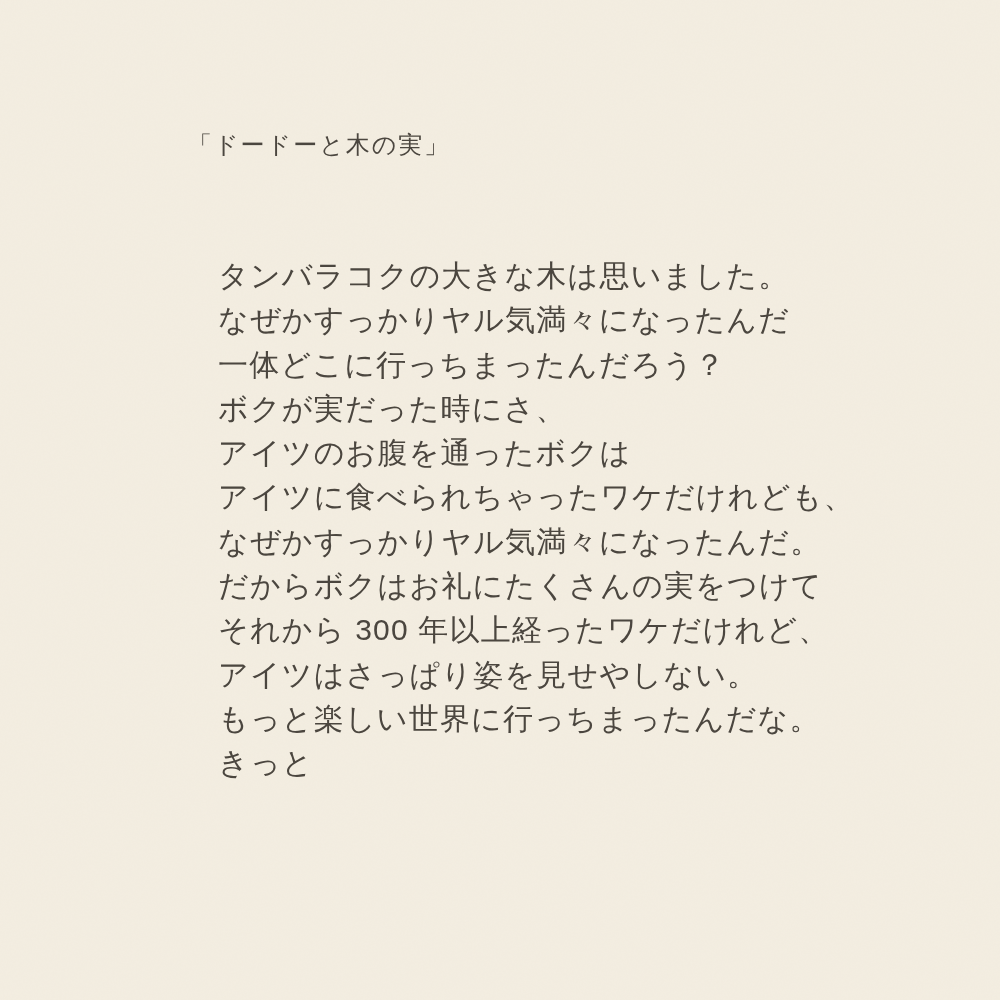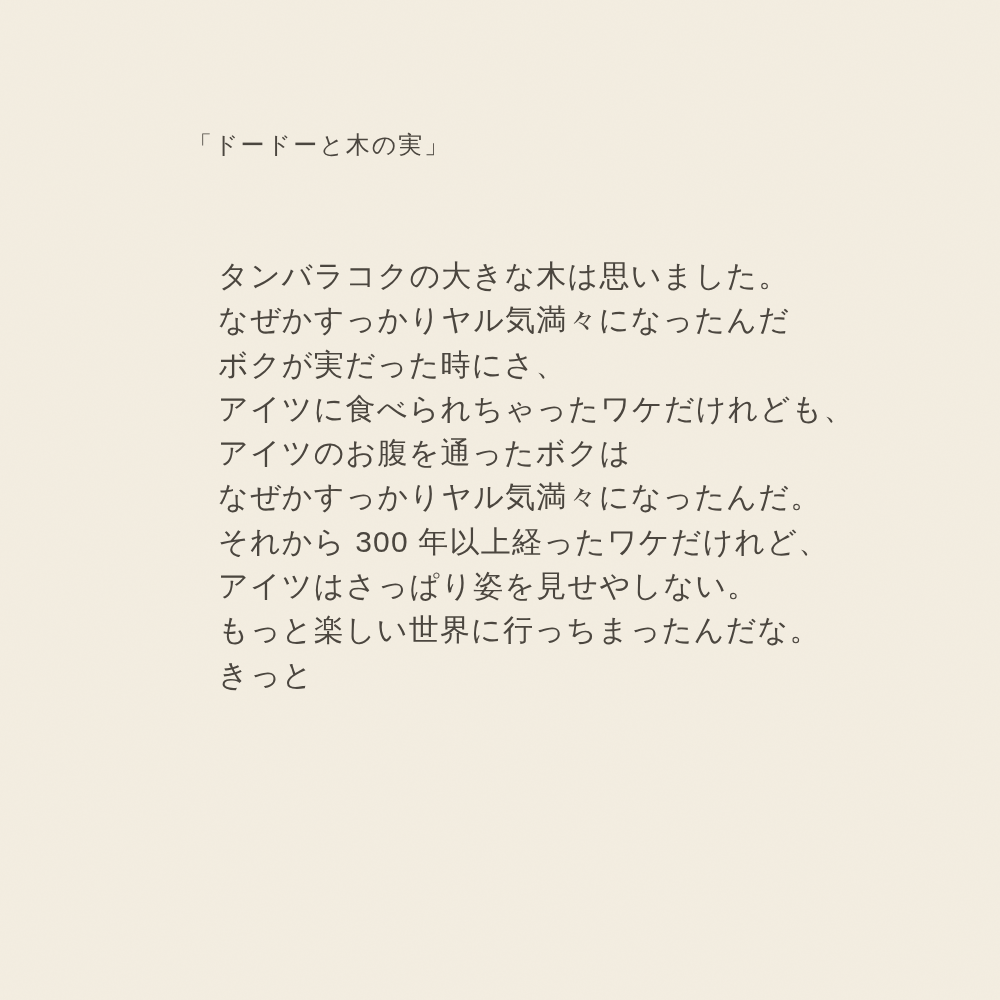--- a/index.html
+++ b/index.html
@@ -62,23 +62,25 @@
                 0 0 0 0.35 0"></feColorMatrix>
     </filter>
     <rect width="1000" height="1000" filter="url(#paperNoise)"></rect>
   </svg>
 
   <h1 class="title">「ドードーと木の実」</h1>
 
   <div class="poem">
     <div class="line">タンバラコクの大きな木は思いました。</div>
     <div class="line">なぜかすっかりヤル気満々になったんだ</div>
+    <div class="line">一体どこに行っちまったんだろう？</div>
     <div class="line">ボクが実だった時にさ、</div>
+    <div class="line">アイツのお腹を通ったボクは</div>
     <div class="line">アイツに食べられちゃったワケだけれども、</div>
-    <div class="line">アイツのお腹を通ったボクは</div>
     <div class="line">なぜかすっかりヤル気満々になったんだ。</div>
+    <div class="line">だからボクはお礼にたくさんの実をつけて</div>
     <div class="line">それから 300 年以上経ったワケだけれど、</div>
     <div class="line">アイツはさっぱり姿を見せやしない。</div>
     <div class="line">もっと楽しい世界に行っちまったんだな。</div>
     <div class="line">きっと</div>
   </div>
 
 </div>
 
 </body></html>

